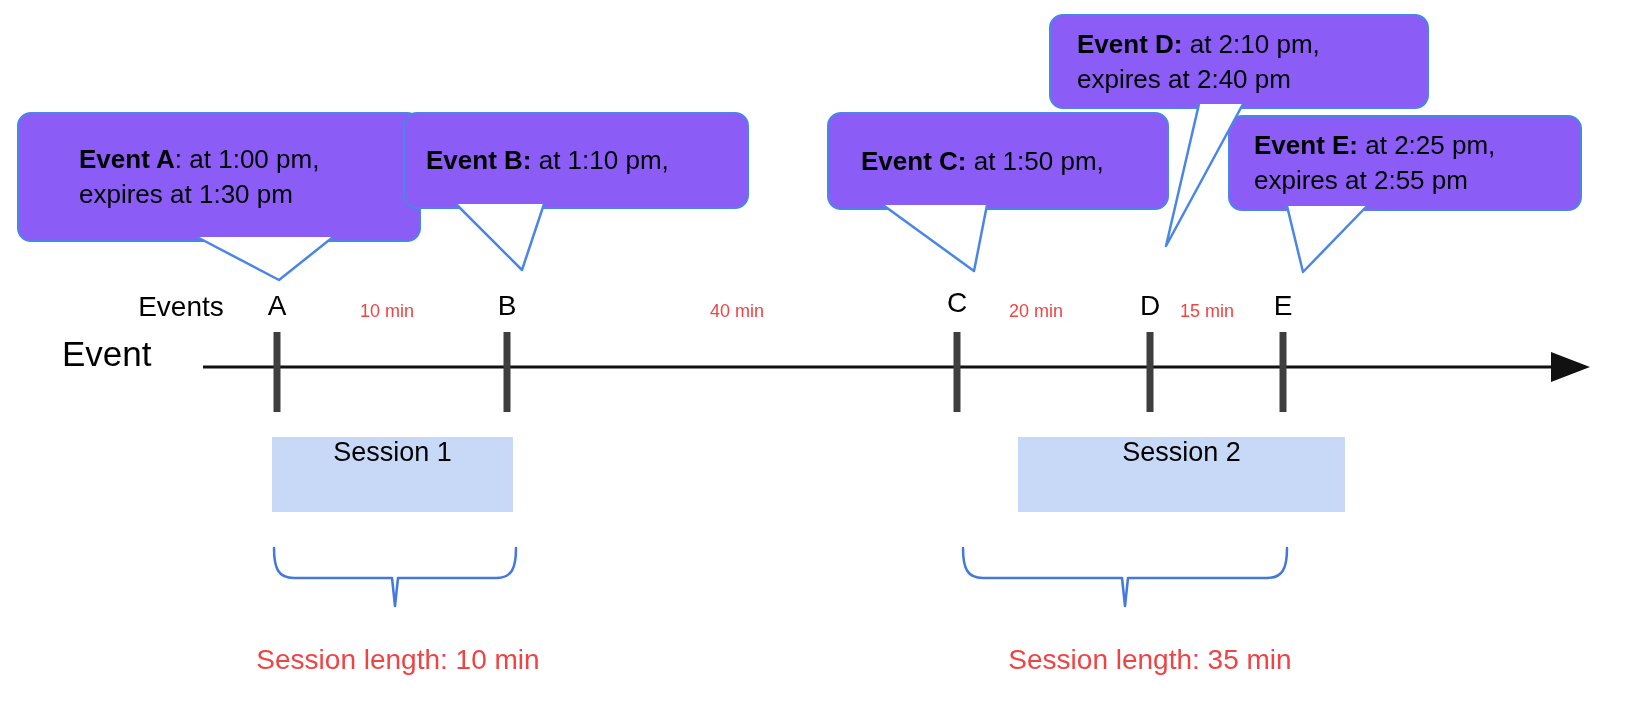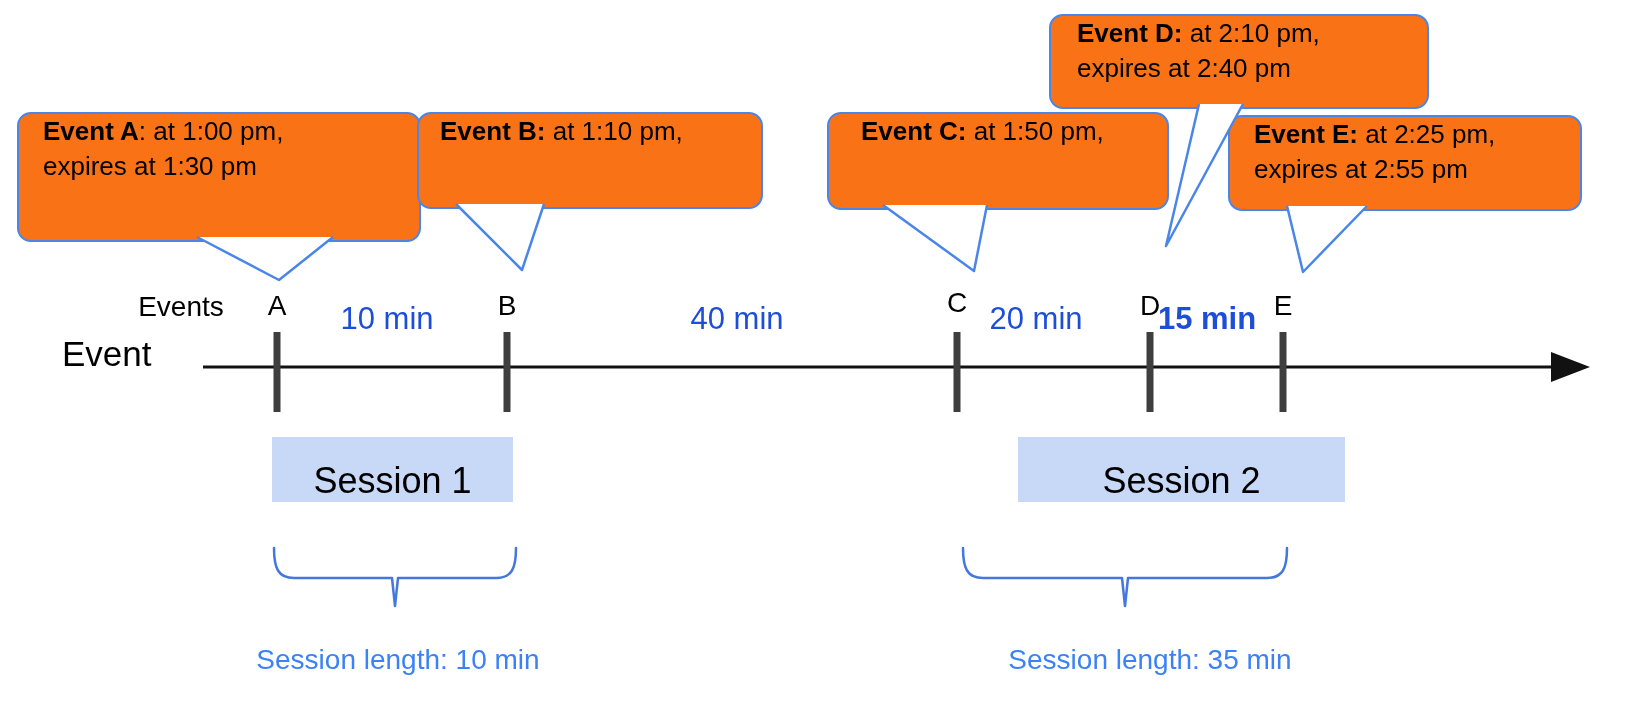--- a/index.html
+++ b/index.html
@@ -12,62 +12,62 @@
   html,body{margin:0;padding:0;background:#ffffff;}
   #canvas{
     position:relative;width:1634px;height:702px;background:#ffffff;
     font-family:"Liberation Sans",sans-serif;color:#000;overflow:hidden;
   }
   svg.layer{position:absolute;left:0;top:0;width:1634px;height:702px;pointer-events:none;}
   #base-layer{z-index:1;}
   #tail-layer{z-index:4;}
 
   .bubble{
-    position:absolute;z-index:3;background:#f97316;
+    position:absolute;z-index:3;background:#8b5cf6;
     border:2.5px solid var(--bubble-border);border-radius:14px;
-    box-sizing:border-box;display:flex;flex-direction:column;
+    box-sizing:border-box;display:flex;flex-direction:column;justify-content:center;
     font-size:26px;line-height:35px;white-space:nowrap;
   }
   .bubble b{font-weight:bold;}
-  #bubble-a{left:17px;top:112px;width:404px;height:130px;padding-left:24px;}
-  #bubble-b{left:403px;top:112px;width:346px;height:97px;padding-left:21px;margin-left:14px;}
+  #bubble-a{left:17px;top:112px;width:404px;height:130px;padding-left:60px;}
+  #bubble-b{left:403px;top:112px;width:346px;height:97px;padding-left:21px;}
   #bubble-c{left:827px;top:112px;width:342px;height:98px;padding-left:32px;}
   #bubble-d{left:1049px;top:14px;width:380px;height:95px;padding-left:26px;}
   #bubble-e{left:1228px;top:115px;width:354px;height:96px;padding-left:24px;}
 
   .tail{fill:#ffffff;stroke:var(--bubble-border);stroke-width:2.5;stroke-linejoin:round;}
 
   .lbl{position:absolute;z-index:2;white-space:nowrap;transform:translateX(-50%);}
   .tick-letter{font-size:28px;top:290px;}
-  .gap-label{font-size:31px;top:301px;color:#1d4ed8;}
+  .gap-label{font-size:18px;top:301px;color:#ef4444;}
   #lbl-events{left:181px;top:291px;font-size:28px;}
   #lbl-tick-a{left:277px;}
   #lbl-tick-b{left:507px;}
   #lbl-tick-c{left:957px;top:287px;}
   #lbl-tick-d{left:1150px;}
   #lbl-tick-e{left:1283px;}
   #gap-0{left:387px;}
   #gap-1{left:737px;}
   #gap-2{left:1036px;}
-  #gap-3{left:1207px;font-weight:bold;}
+  #gap-3{left:1207px;}
   #lbl-user{position:absolute;z-index:2;left:62px;top:334px;font-size:35px;white-space:nowrap;}
 
   .axis-line{stroke:var(--axis);stroke-width:3;}
   .arrow-head{fill:var(--axis);}
   .tick-mark{fill:var(--tick);}
   .brace{fill:none;stroke:var(--brace);stroke-width:2.5;stroke-linecap:round;stroke-linejoin:round;}
 
   .session-box{
-    position:absolute;z-index:2;top:437px;height:65px;background:var(--session-fill);
-    display:flex;align-items:flex-end;justify-content:center;font-size:36px;
+    position:absolute;z-index:2;top:437px;height:75px;background:var(--session-fill);
+    display:flex;align-items:flex-start;justify-content:center;font-size:27px;
   }
   #session-1{left:272px;width:241px;}
   #session-2{left:1018px;width:327px;}
 
-  .session-length{position:absolute;z-index:2;top:644px;font-size:28px;color:#3b82f6;
+  .session-length{position:absolute;z-index:2;top:644px;font-size:28px;color:#ef4444;
     transform:translateX(-50%);white-space:nowrap;}
   #session-length-1{left:398px;}
   #session-length-2{left:1150px;}
 </style>
 </head>
 <body>
 
 <div id="canvas">
 
   <svg id="base-layer" class="layer" viewBox="0 0 1634 702">

